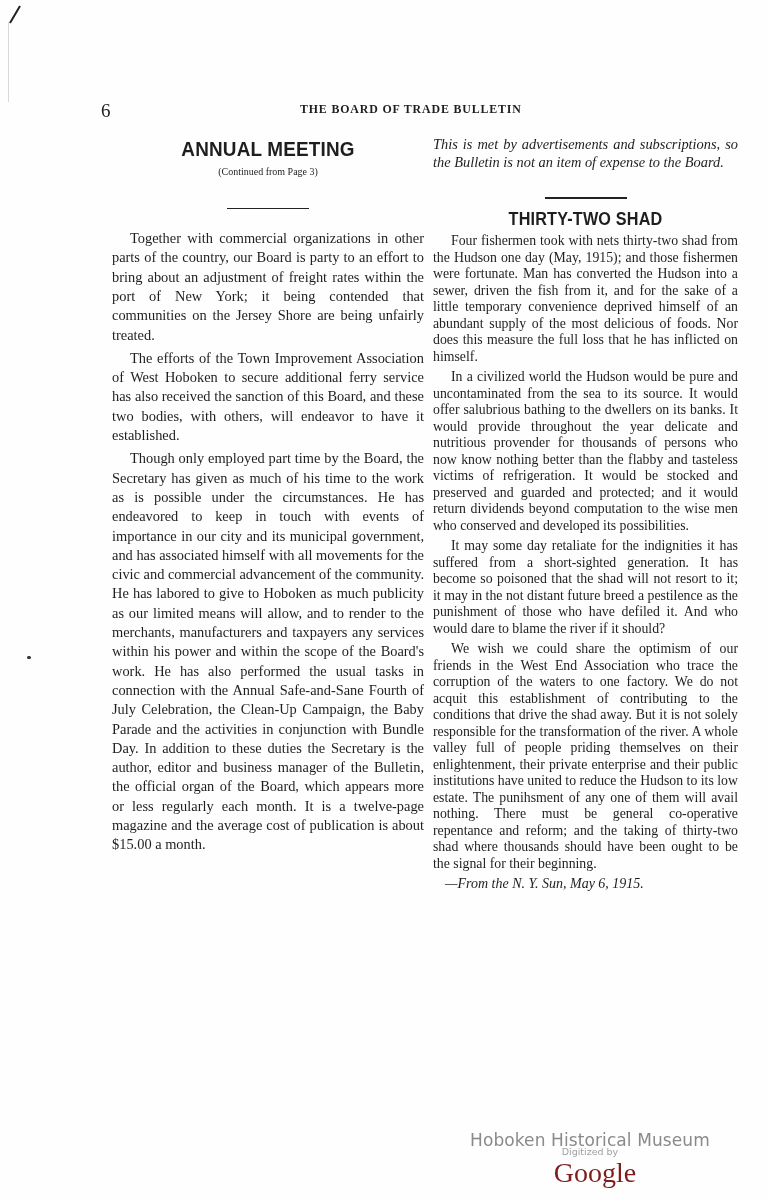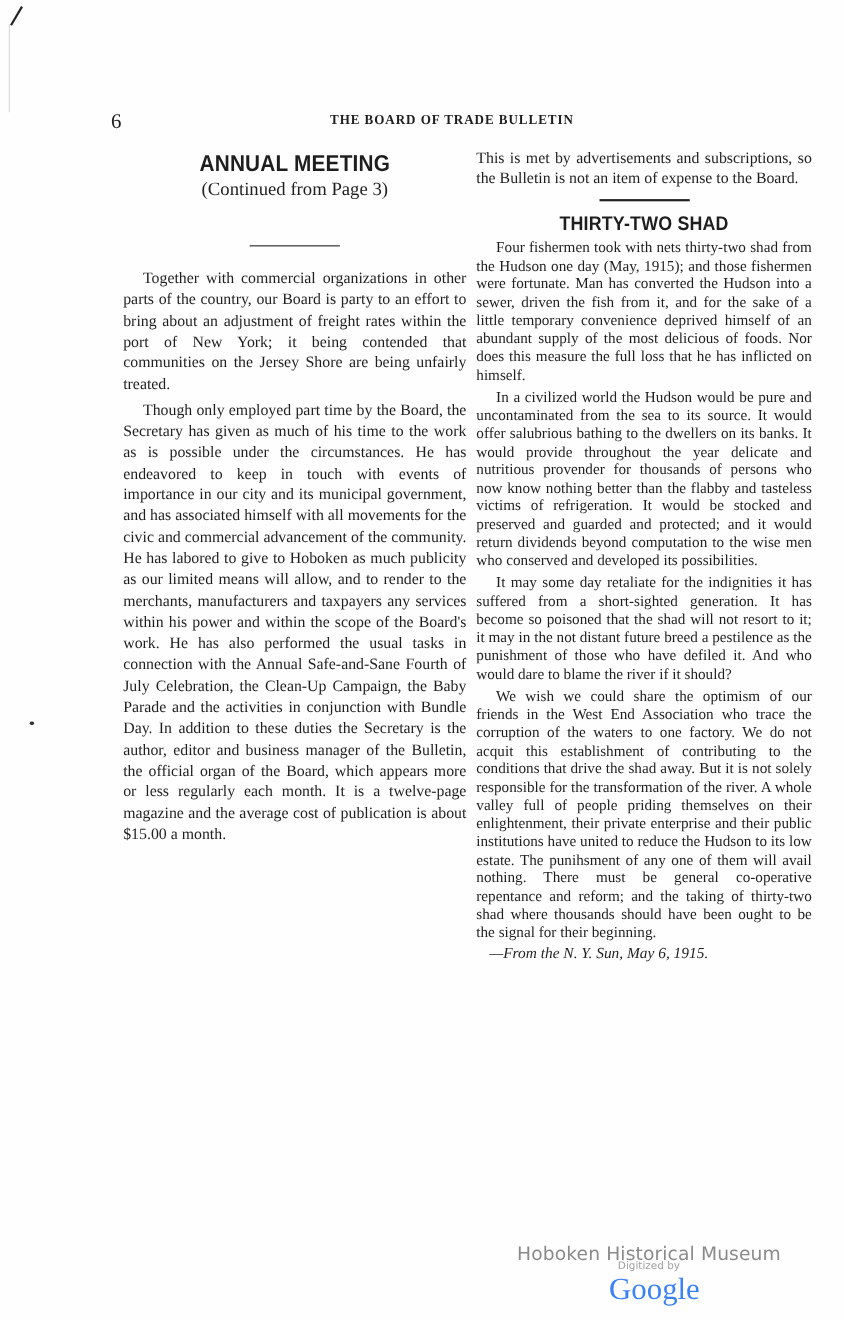--- a/index.html
+++ b/index.html
@@ -20,36 +20,36 @@
 
     .col { position:absolute; font-size:14.4px; line-height:19.3px; text-align:justify; }
     .col-left { left:112px; top:136px; width:312px; }
     .col-right { left:433px; top:136px; width:305px; font-size:13.8px; line-height:16.5px; }
 
     .headline {
       font-family: "Liberation Sans", "DejaVu Sans", sans-serif; font-weight:bold;
       text-align:center; font-size:21px; letter-spacing:0.2px; margin:3px 0 4px 0;
       transform:scaleX(0.9);
     }
-    .subhead { text-align:center; font-size:17px; margin-bottom:41px; }
+    .subhead { text-align:center; font-size:10px; margin-bottom:26px; }
     .rule { width:82px; height:1.5px; background:#222; margin:0 auto 20px auto; }
 
     p { margin:0 0 4px 0; text-indent:18px; }
     p.cont { text-indent:0; }
 
     .col-right p { margin:0 0 4px 0; }
-    .col-right .intro { text-indent:0; font-size:14.4px; line-height:17.5px; margin-bottom:10px; }
+    .col-right .intro { text-indent:0; font-size:14.4px; line-height:17.5px; margin-bottom:26px;font-style:italic; }
     .col-right .rule { width:82px; margin:0 auto 12px auto; }
     .col-right .headline { font-size:18px; margin:0 0 6px 0; }
     .attribution { text-indent:12px; font-size:14px; margin-top:8px;font-style:italic; }
 
     .watermark { position:absolute; left:470px; top:1130px; font-family:"DejaVu Sans", sans-serif; color:#8a8a8a; }
     .wm-museum { font-size:17px; letter-spacing:0.1px; }
     .wm-digitized { font-size:9.5px; color:#a0a0a0; }
-    .wm-google { font-family:"Liberation Serif", serif; font-size:28px; color:#3b82f6; margin-left:10px; }
+    .wm-google { font-family:"Liberation Serif", serif; font-size:28px; color:#7f1d1d; margin-left:10px; }
     .wm-row { display:flex; align-items:center; margin-top:-4px;flex-direction:column; }
   </style>
 </head>
 <body>
 
 <div class="corner-mark">
   <svg width="14" height="22" viewBox="0 0 14 22">
       <path d="M2 20 L12 3" stroke="#222" stroke-width="2" fill="none"></path>
     </svg>
 </div>
@@ -57,20 +57,21 @@
 <div class="stray-dot"></div>
 
 <div class="page-number">6</div>
 <div class="running-head">THE BOARD OF TRADE BULLETIN</div>
 
 <div class="col col-left">
   <div class="headline">ANNUAL MEETING</div>
   <div class="subhead">(Continued from Page 3)</div>
   <div class="rule"></div>
   <p>Together with commercial organizations in other parts of the country, our Board is party to an effort to bring about an adjustment of freight rates within the port of New York; it being contended that communities on the Jersey Shore are being unfairly treated.</p>
+  <p>The efforts of the Town Improvement Association of West Hoboken to secure additional ferry service has also received the sanction of this Board, and these two bodies, with others, will endeavor to have it established.</p>
   <p>Though only employed part time by the Board, the Secretary has given as much of his time to the work as is possible under the circumstances. He has endeavored to keep in touch with events of importance in our city and its municipal government, and has associated himself with all movements for the civic and commercial advancement of the community. He has labored to give to Hoboken as much publicity as our limited means will allow, and to render to the merchants, manufacturers and taxpayers any services within his power and within the scope of the Board's work. He has also performed the usual tasks in connection with the Annual Safe-and-Sane Fourth of July Celebration, the Clean-Up Campaign, the Baby Parade and the activities in conjunction with Bundle Day. In addition to these duties the Secretary is the author, editor and business manager of the Bulletin, the official organ of the Board, which appears more or less regularly each month. It is a twelve-page magazine and the average cost of publication is about $15.00 a month.</p>
 </div>
 
 <div class="col col-right">
   <p class="intro">This is met by advertisements and subscriptions, so the Bulletin is not an item of expense to the Board.</p>
   <div class="rule"></div>
   <div class="headline">THIRTY-TWO SHAD</div>
   <p>Four fishermen took with nets thirty-two shad from the Hudson one day (May, 1915); and those fishermen were fortunate. Man has converted the Hudson into a sewer, driven the fish from it, and for the sake of a little temporary convenience deprived himself of an abundant supply of the most delicious of foods. Nor does this measure the full loss that he has inflicted on himself.</p>
   <p>In a civilized world the Hudson would be pure and uncontaminated from the sea to its source. It would offer salubrious bathing to the dwellers on its banks. It would provide throughout the year delicate and nutritious provender for thousands of persons who now know nothing better than the flabby and tasteless victims of refrigeration. It would be stocked and preserved and guarded and protected; and it would return dividends beyond computation to the wise men who conserved and developed its possibilities.</p>
   <p>It may some day retaliate for the indignities it has suffered from a short-sighted generation. It has become so poisoned that the shad will not resort to it; it may in the not distant future breed a pestilence as the punishment of those who have defiled it. And who would dare to blame the river if it should?</p>

